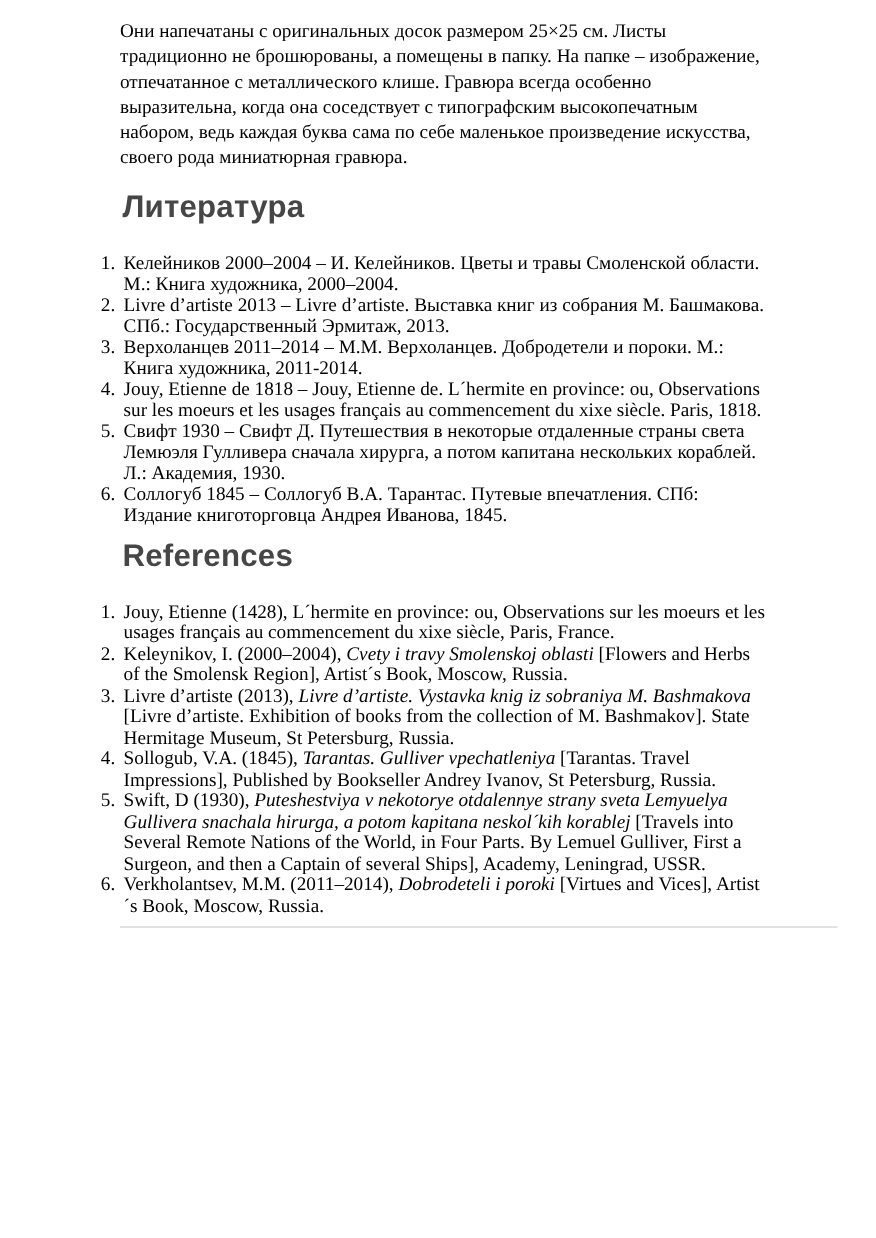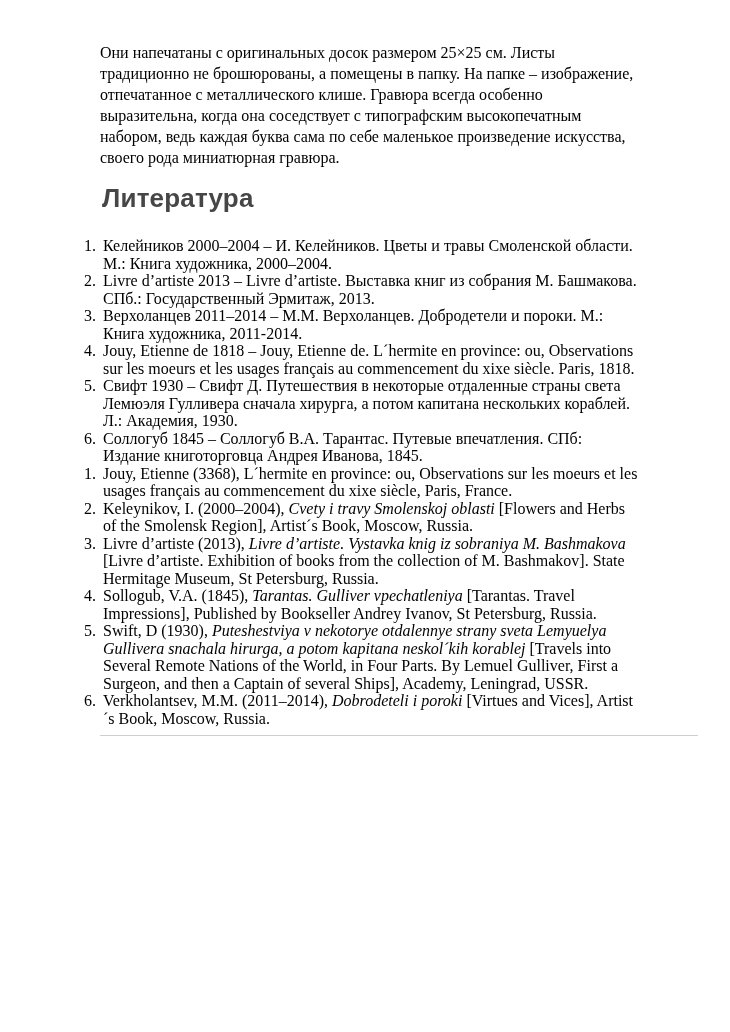--- a/index.html
+++ b/index.html
@@ -2,21 +2,21 @@
 <html style="--accent: #c14343; --heading: #464646; --rule: #cfcfcf; --paper: #ffffff; --ink: #000000;"><head>
 <meta charset="utf-8">
 <style>
   :root {
     --accent: #c14343;
     --heading: #464646;
     --rule: #cfcfcf;
     --ink: #000000;
     --paper: #ffffff;
   }
-  * { box-sizing: border-box; margin-top: 26px; }
+  * { box-sizing: border-box; }
   html, body {
     margin: 0; padding: 0;
     width: 730px; height: 1032px;
     background: var(--paper);
     overflow: hidden;
   }
   body {
     font-family: "Liberation Serif", serif;
     font-size: 16px;
     color: var(--ink);
@@ -79,23 +79,24 @@
 
   <ol class="ref-list">
       <li><span>Келейников 2000–2004 – И. Келейников. Цветы и травы Смоленской области. М.: Книга художника, 2000–2004.</span></li>
       <li><span>Livre d’artiste 2013 – Livre d’artiste. Выставка книг из собрания М. Башмакова. СПб.: Государственный Эрмитаж, 2013.</span></li>
       <li><span>Верхоланцев 2011–2014 – М.М. Верхоланцев. Добродетели и пороки. М.: Книга художника, 2011-2014.</span></li>
       <li><span>Jouy, Etienne de 1818 – Jouy, Etienne de. L´hermite en province: ou, Observations sur les moeurs et les usages français au commencement du xixe siècle. Paris, 1818.</span></li>
       <li><span>Свифт 1930 – Свифт Д. Путешествия в некоторые отдаленные страны света Лемюэля Гулливера сначала хирурга, а потом капитана нескольких кораблей. Л.: Академия, 1930.</span></li>
       <li><span>Соллогуб 1845 – Соллогуб В.А. Тарантас. Путевые впечатления. СПб: Издание книготорговца Андрея Иванова, 1845.</span></li>
     </ol>
 
+  <h1 class="refs">References</h1>
 
   <ol class="ref-list">
-      <li><span>Jouy, Etienne (3368), L´hermite en province: ou, Observations sur les moeurs et les usages français au commencement du xixe siècle, Paris, France.</span></li>
+      <li><span>Jouy, Etienne (1428), L´hermite en province: ou, Observations sur les moeurs et les usages français au commencement du xixe siècle, Paris, France.</span></li>
       <li><span>Keleynikov, I. (2000–2004), </span><span class="seg-italic">Cvety i travy Smolenskoj oblasti</span><span> [Flowers and Herbs of the Smolensk Region], Artist´s Book, Moscow, Russia.</span></li>
       <li><span>Livre d’artiste (2013), </span><span class="seg-italic">Livre d’artiste. Vystavka knig iz sobraniya M. Bashmakova</span><span> [Livre d’artiste. Exhibition of books from the collection of M. Bashmakov]. State Hermitage Museum, St Petersburg, Russia.</span></li>
       <li><span>Sollogub, V.A. (1845), </span><span class="seg-italic">Tarantas. Gulliver vpechatleniya</span><span> [Tarantas. Travel Impressions], Published by Bookseller Andrey Ivanov, St Petersburg, Russia.</span></li>
       <li><span>Swift, D (1930), </span><span class="seg-italic">Puteshestviya v nekotorye otdalennye strany sveta Lemyuelya Gullivera snachala hirurga, a potom kapitana neskol´kih korablej</span><span> [Travels into Several Remote Nations of the World, in Four Parts. By Lemuel Gulliver, First a Surgeon, and then a Captain of several Ships], Academy, Leningrad, USSR.</span></li>
       <li><span>Verkholantsev, M.M. (2011–2014), </span><span class="seg-italic">Dobrodeteli i poroki</span><span> [Virtues and Vices], Artist´s Book, Moscow, Russia.</span></li>
     </ol>
 
   <hr class="fn-rule">
 
   <div class="footnotes">

